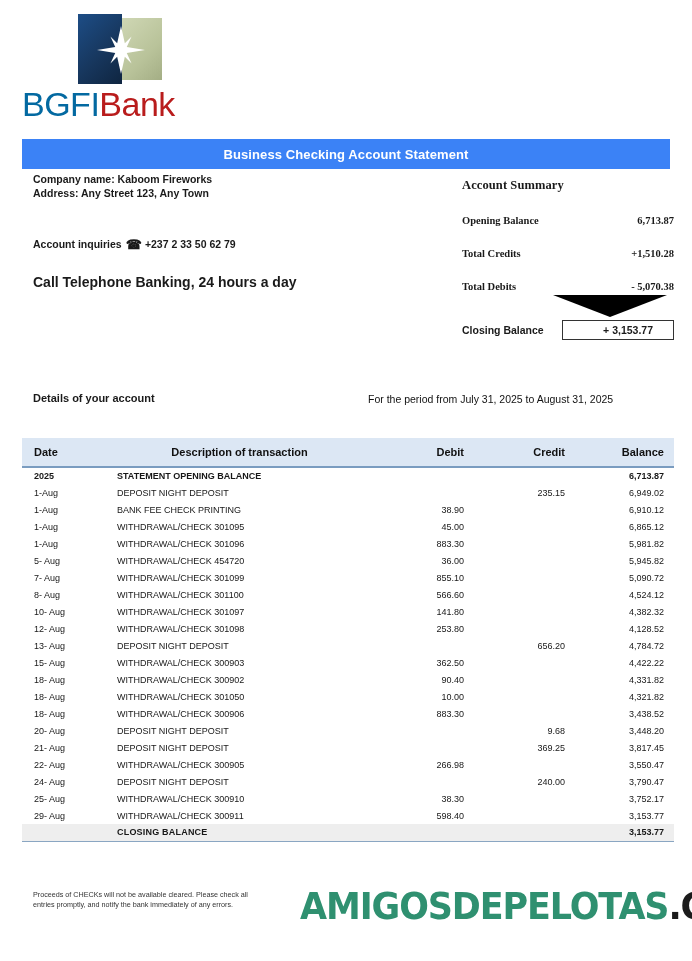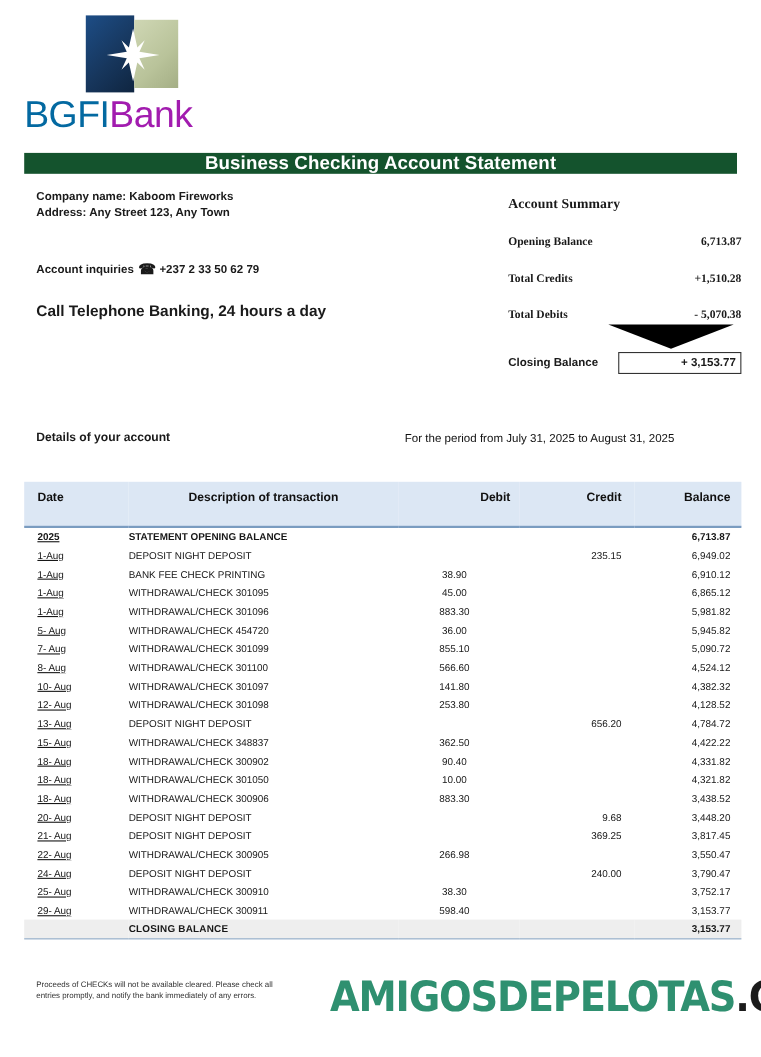--- a/index.html
+++ b/index.html
@@ -46,32 +46,32 @@
     letter-spacing: -0.5px;
     line-height: 1;
     white-space: nowrap;
   }
   .wordmark .bgfi {
     color: #0369a1;
     font-weight: 400;
     font-family: "Liberation Sans", sans-serif;
   }
   .wordmark .bank {
-    color: #a21caf;
+    color: #b91c1c;
     font-weight: 400;
   }
 
   
   .title-bar {
     position: absolute;
     left: 22px; top: 139px;
-    width: 648px; height: 19px;
-    background: #14532d;
+    width: 648px; height: 30px;
+    background: #3b82f6;
     color: #ffffff;
-    font-size: 17px;
+    font-size: 13px;
     font-weight: bold;
     display: flex;
     align-items: center;
     justify-content: center;
     letter-spacing: 0.1px;
   }
 
   
   .left-info {
     position: absolute;
@@ -143,21 +143,21 @@
     justify-content: space-between;
   }
   .closing-row .lbl {
     font-size: 10.5px;
     font-weight: bold;
     white-space: nowrap;
   }
   .closing-box {
     width: 112px;
     border: 1px solid #333;
-    padding: 3px 4px 3px 0;
+    padding: 3px 20px 3px 0;
     text-align: right;
     font-size: 10.5px;
     font-weight: bold;
     background: #fff;
   }
 
   
   .details-label {
     position: absolute;
     left: 33px; top: 392px;
@@ -178,39 +178,39 @@
     left: 22px; top: 438px;
     width: 652px;
     border-collapse: collapse;
     font-size: 9px;
   }
   .txn-table thead th {
     background: #dce7f4;
     border-bottom: 2px solid #7a9cc0;
     font-size: 11px;
     font-weight: bold;
-    padding: 8px 0 20px 0;
+    padding: 8px 0 8px 0;
     color: #111;
   }
   .txn-table thead th.c-date      { width: 95px;  text-align: left; padding-left: 12px; }
   .txn-table thead th.c-desc      { width: 245px; text-align: center; }
   .txn-table thead th.c-debit     { width: 110px; text-align: right; padding-right: 8px; }
   .txn-table thead th.c-credit    { width: 105px; text-align: right; padding-right: 12px; }
   .txn-table thead th.c-balance   { width: 97px;  text-align: right; padding-right: 10px; }
 
   .txn-table tbody td {
     padding: 2px 0 2px 0;
     font-size: 9px;
     color: #171717;
     height: 17px;
     vertical-align: middle;
   }
-  .txn-table tbody td.c-date    { text-align: left; padding-left: 12px; text-decoration: underline; }
+  .txn-table tbody td.c-date    { text-align: left; padding-left: 12px; }
   .txn-table tbody td.c-desc    { text-align: left; }
-  .txn-table tbody td.c-debit   { text-align: center; padding-right: 8px; }
+  .txn-table tbody td.c-debit   { text-align: right; padding-right: 8px; }
   .txn-table tbody td.c-credit  { text-align: right; padding-right: 12px; }
   .txn-table tbody td.c-balance { text-align: right; padding-right: 10px; }
 
   .txn-table tbody tr.bold td { font-weight: bold; }
   .txn-table tbody tr.closing td {
     background: #eeeeee;
     font-weight: bold;
     border-bottom: 1px solid #8aa6c2;
   }
   .txn-table tbody tr.closing td.c-desc { letter-spacing: 0.2px; }
@@ -382,21 +382,21 @@
       </tr>
       <tr class="">
         <td class="c-date">13- Aug</td>
         <td class="c-desc">DEPOSIT NIGHT DEPOSIT</td>
         <td class="c-debit"></td>
         <td class="c-credit">656.20</td>
         <td class="c-balance">4,784.72</td>
       </tr>
       <tr class="">
         <td class="c-date">15- Aug</td>
-        <td class="c-desc">WITHDRAWAL/CHECK 348837</td>
+        <td class="c-desc">WITHDRAWAL/CHECK 300903</td>
         <td class="c-debit">362.50</td>
         <td class="c-credit"></td>
         <td class="c-balance">4,422.22</td>
       </tr>
       <tr class="">
         <td class="c-date">18- Aug</td>
         <td class="c-desc">WITHDRAWAL/CHECK 300902</td>
         <td class="c-debit">90.40</td>
         <td class="c-credit"></td>
         <td class="c-balance">4,331.82</td>

